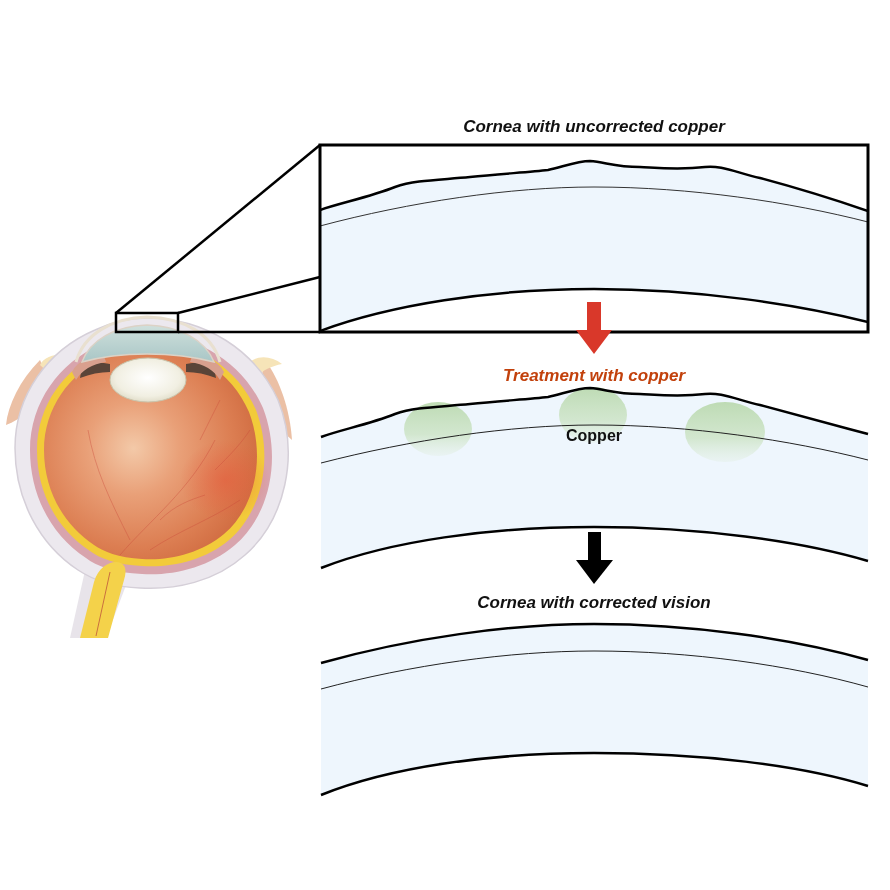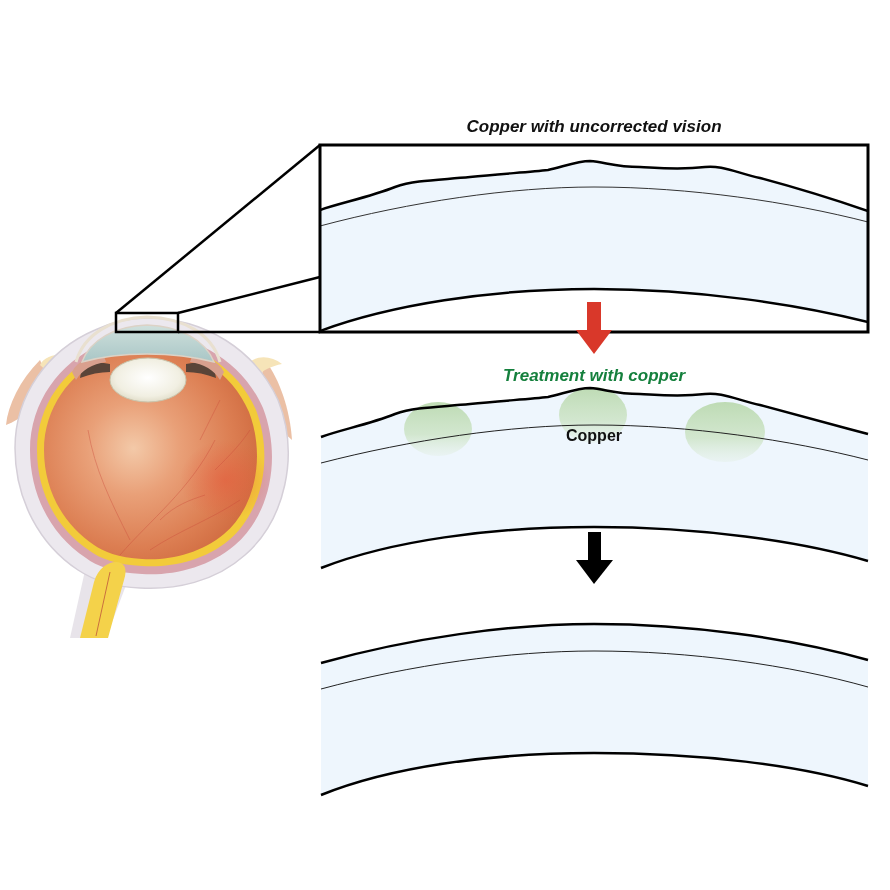--- a/index.html
+++ b/index.html
@@ -9,21 +9,21 @@
       position: absolute;
       font-family: "Liberation Sans", sans-serif;
       font-weight: bold;
       font-style: italic;
       font-size: 17px;
       color: #111111;
       white-space: nowrap;
       transform: translateX(-50%);
     }
     #title-top { left: 594px; top: 117px; }
-    #title-mid { left: 594px; top: 366px; color: #15803d; }
+    #title-mid { left: 594px; top: 366px; color: #c2410c; }
     #title-bot { left: 594px; top: 593px; }
     #copper-label {
       position: absolute; left: 594px; top: 427px;
       transform: translateX(-50%);
       font-family: "Liberation Sans", sans-serif;
       font-weight: bold; font-size: 16px; color: #111111;
     }
   </style>
 </head>
 <body>
@@ -142,16 +142,17 @@
 
     <g>
       <path d="M321,663 C410,638 510,624 594,624 C690,624 790,638 868,660
            L868,786 C800,765 700,753 594,753 C490,753 390,767 321,795 Z" fill="#eef6fd"></path>
       <path d="M321,663 C410,638 510,624 594,624 C690,624 790,638 868,660" fill="none" stroke="#000" stroke-width="2.5"></path>
       <path d="M321,689 C410,665 510,651 594,651 C690,651 790,665 868,687" fill="none" stroke="#222" stroke-width="1"></path>
       <path d="M321,795 C390,767 490,753 594,753 C700,753 800,765 868,786" fill="none" stroke="#000" stroke-width="2.5"></path>
     </g>
   </svg>
 
-  <div id="title-top" class="title">Copper with uncorrected vision</div>
+  <div id="title-top" class="title">Cornea with uncorrected copper</div>
   <div id="title-mid" class="title">Treatment with copper</div>
   <div id="copper-label">Copper</div>
+  <div id="title-bot" class="title">Cornea with corrected vision</div>
 </div>
 
 </body></html>

